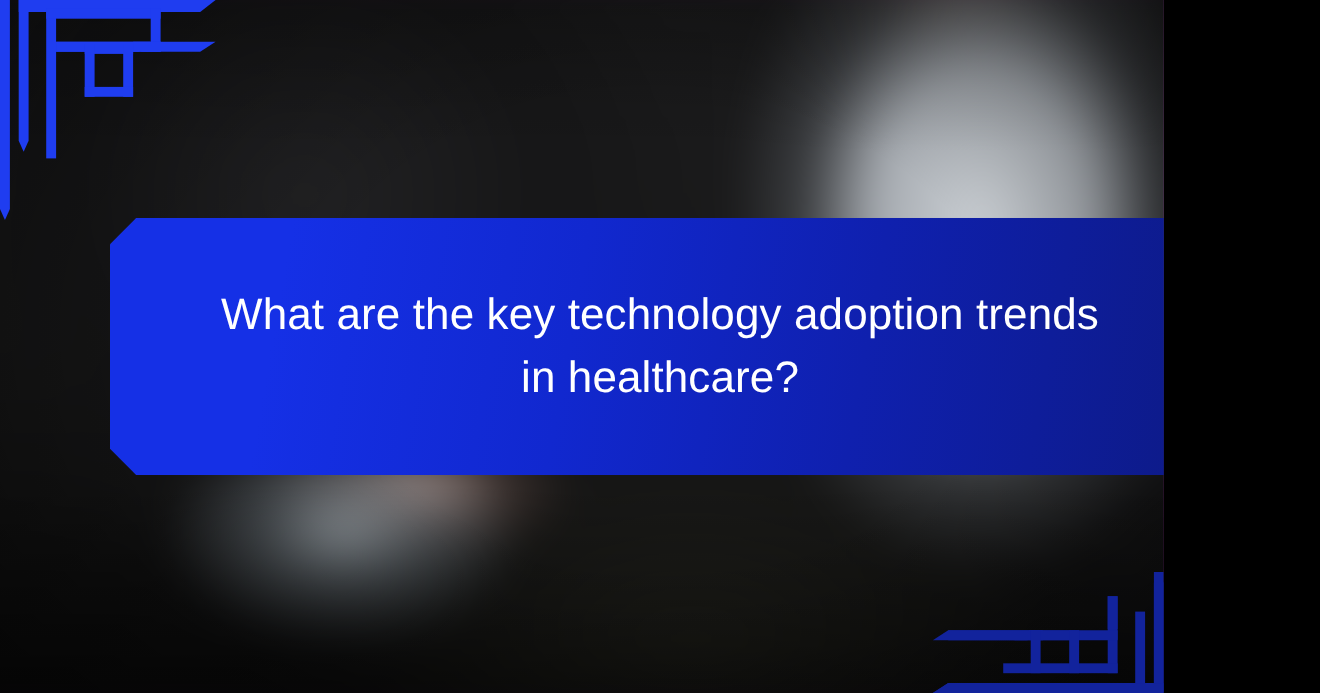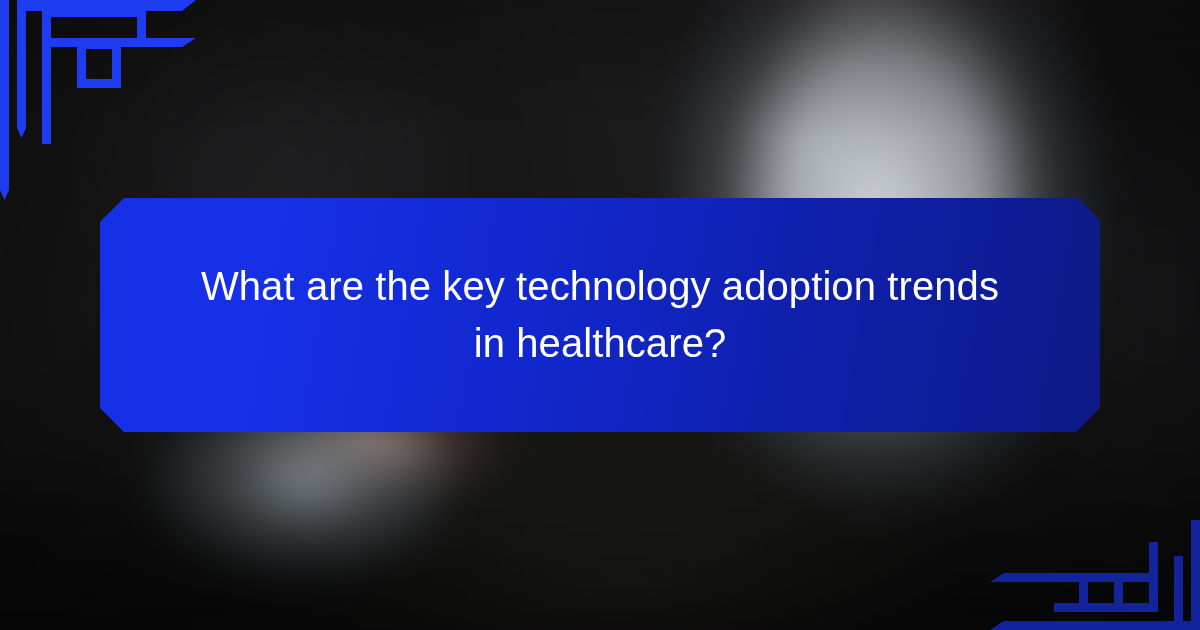--- a/index.html
+++ b/index.html
@@ -2,21 +2,21 @@
 <html><head>
 <meta charset="utf-8">
 <style>
   html, body {
     margin: 0;
     padding: 0;
     background: #000;
   }
   #stage {
     position: relative;
-    width: 1200px;
+    width: 1058px;
     height: 630px;
     overflow: hidden;
     background: #a21caf;
     font-family: "Liberation Sans", sans-serif;
   }
 
   
   .bg-photo {
     position: absolute;
     inset: 0;

